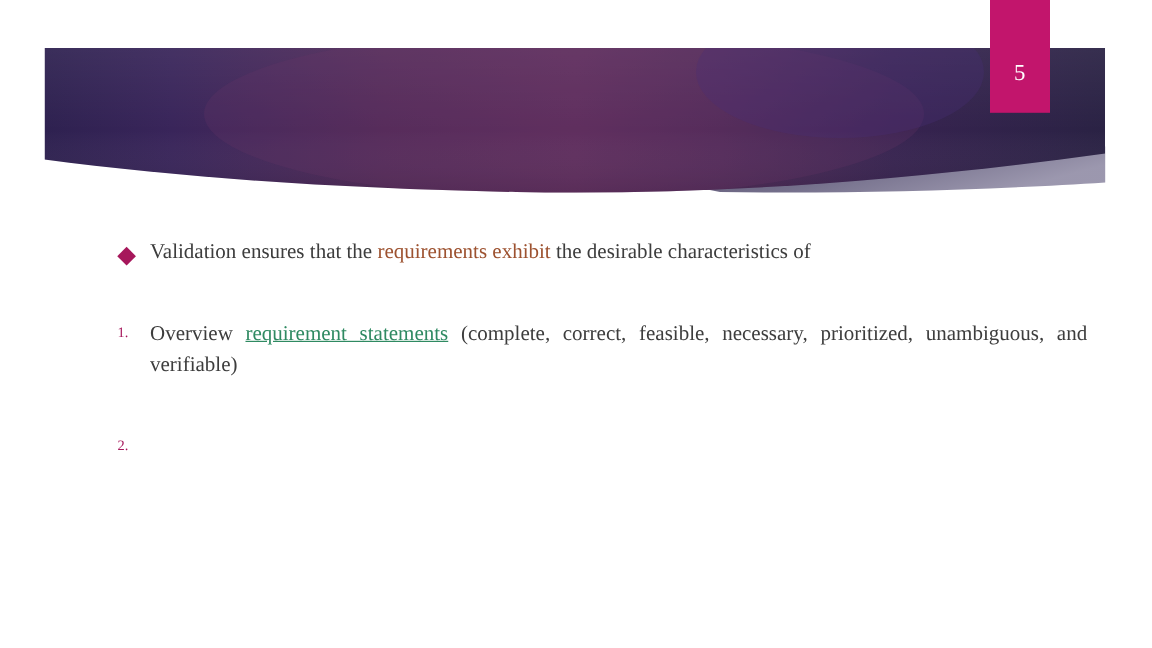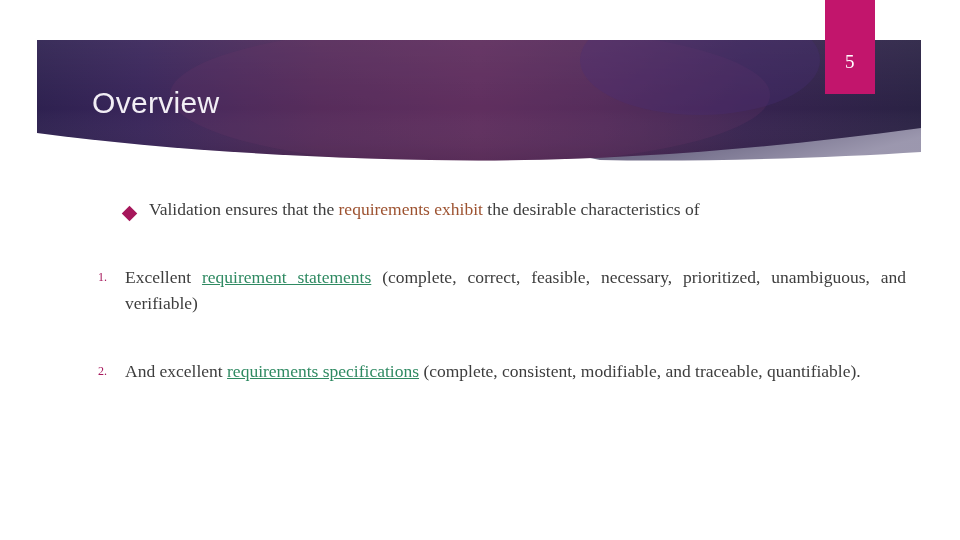--- a/index.html
+++ b/index.html
@@ -124,21 +124,21 @@
     text-align: justify;
     text-justify: inter-word;
   }
   .bullet-text.no-justify {
     text-align: left;
   }
 
   .hl-rust  { color: #9d5230; }
   .hl-green { color: #2f8a62; text-decoration: underline; }
 
-  #block-1 { margin-top: 0px; margin-left: 24px; }
+  #block-1 { margin-top: 0px; }
   #block-2 { margin-top: 42px; }
   #block-3 { margin-top: 42px; }
 </style>
 </head>
 <body>
 
 <div id="slide">
 
   <div id="header-banner">
     <svg width="960" height="180" viewBox="0 0 960 180" xmlns="http://www.w3.org/2000/svg">
@@ -176,39 +176,35 @@
         <ellipse cx="470" cy="95" rx="300" ry="70" fill="#6d3569" opacity="0.22"></ellipse>
         <ellipse cx="700" cy="60" rx="120" ry="55" fill="#4a2f78" opacity="0.30"></ellipse>
       </g>
     </svg>
   </div>
 
   <div id="slide-number-box">
     <div id="slide-number-text">5</div>
   </div>
 
-  <div id="slide-title">Overview</div>
 
   <div id="body-content">
 
     <div class="bullet-block" id="block-1">
       <span class="diamond-marker"></span>
       <div class="bullet-text no-justify">
         <span>Validation ensures that the </span><span class="hl-rust">requirements exhibit</span><span> the desirable characteristics of</span>
       </div>
     </div>
 
     <div class="bullet-block" id="block-2">
       <span class="bullet-marker num-marker">1.</span>
       <div class="bullet-text">
-        <span>Excellent </span><span class="hl-green">requirement statements</span><span> (complete, correct, feasible, necessary, prioritized, unambiguous, and verifiable)</span>
+        <span>Overview </span><span class="hl-green">requirement statements</span><span> (complete, correct, feasible, necessary, prioritized, unambiguous, and verifiable)</span>
       </div>
     </div>
 
     <div class="bullet-block" id="block-3">
       <span class="bullet-marker num-marker">2.</span>
-      <div class="bullet-text">
-        <span>And excellent </span><span class="hl-green">requirements specifications</span><span> (complete, consistent, modifiable, and traceable, quantifiable).</span>
-      </div>
     </div>
 
   </div>
 </div>
 
 </body></html>

